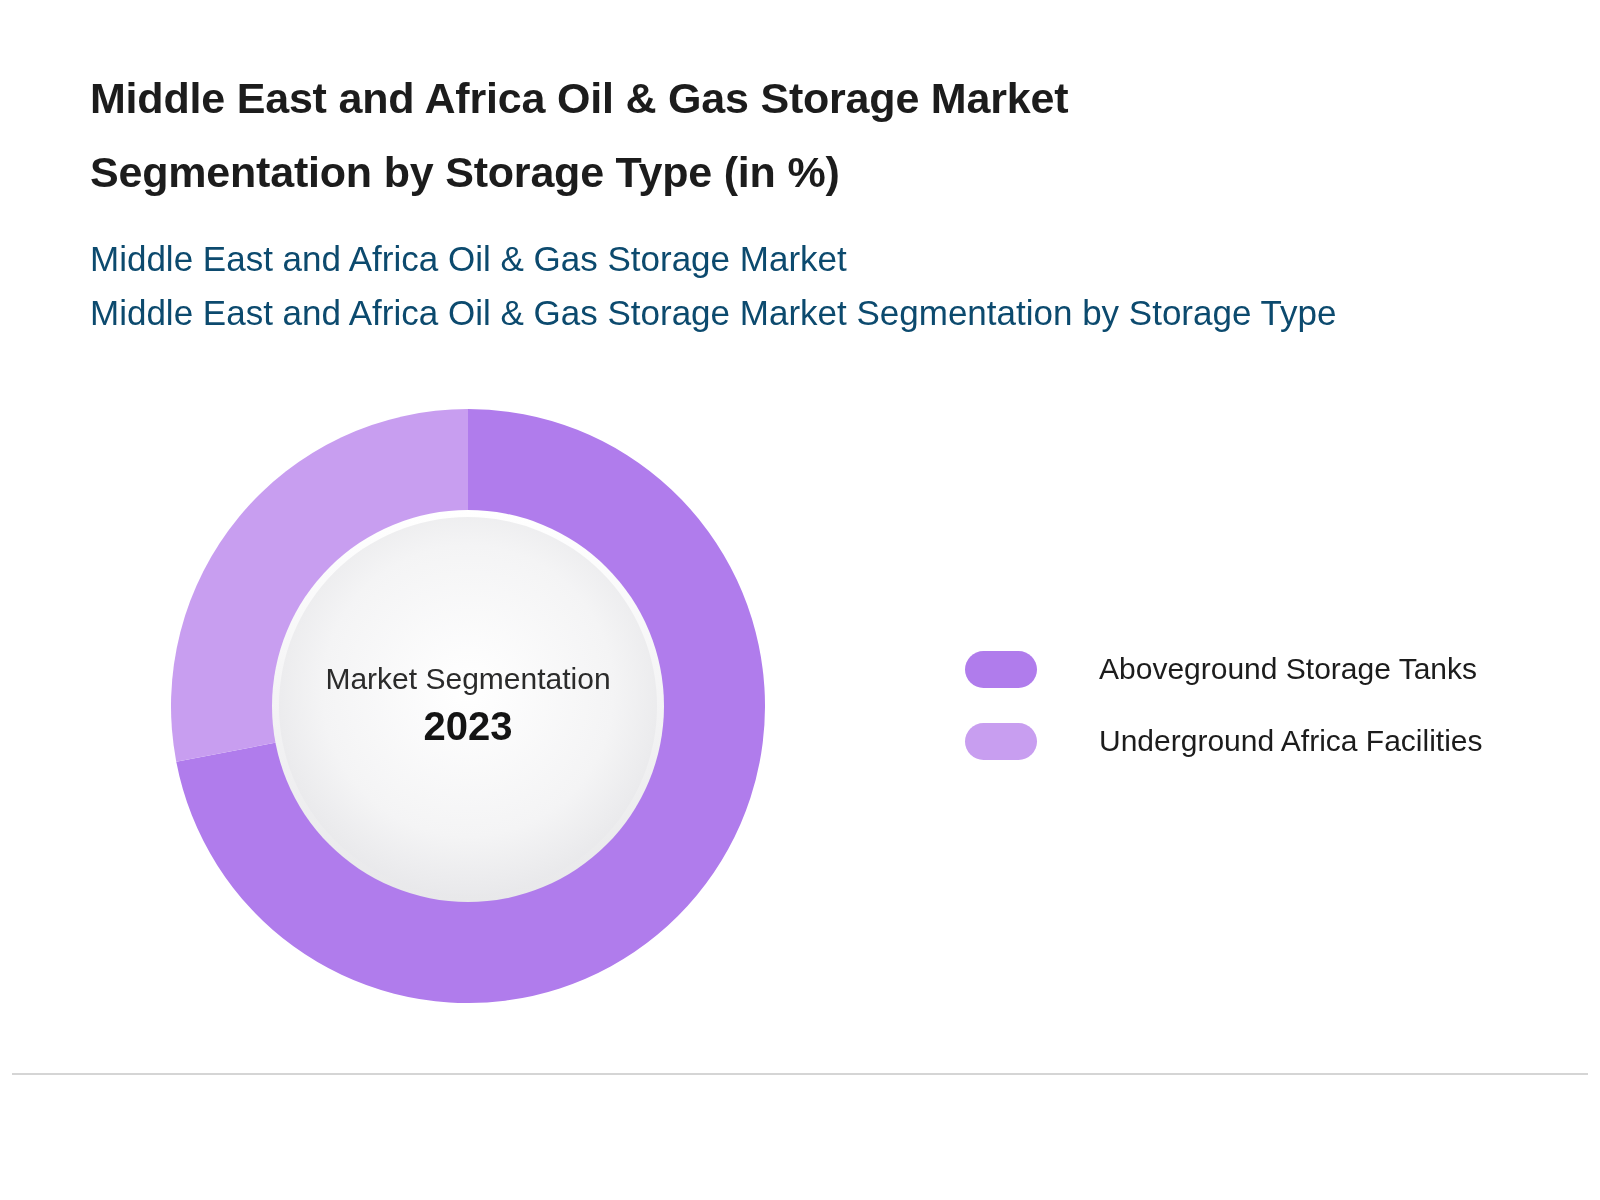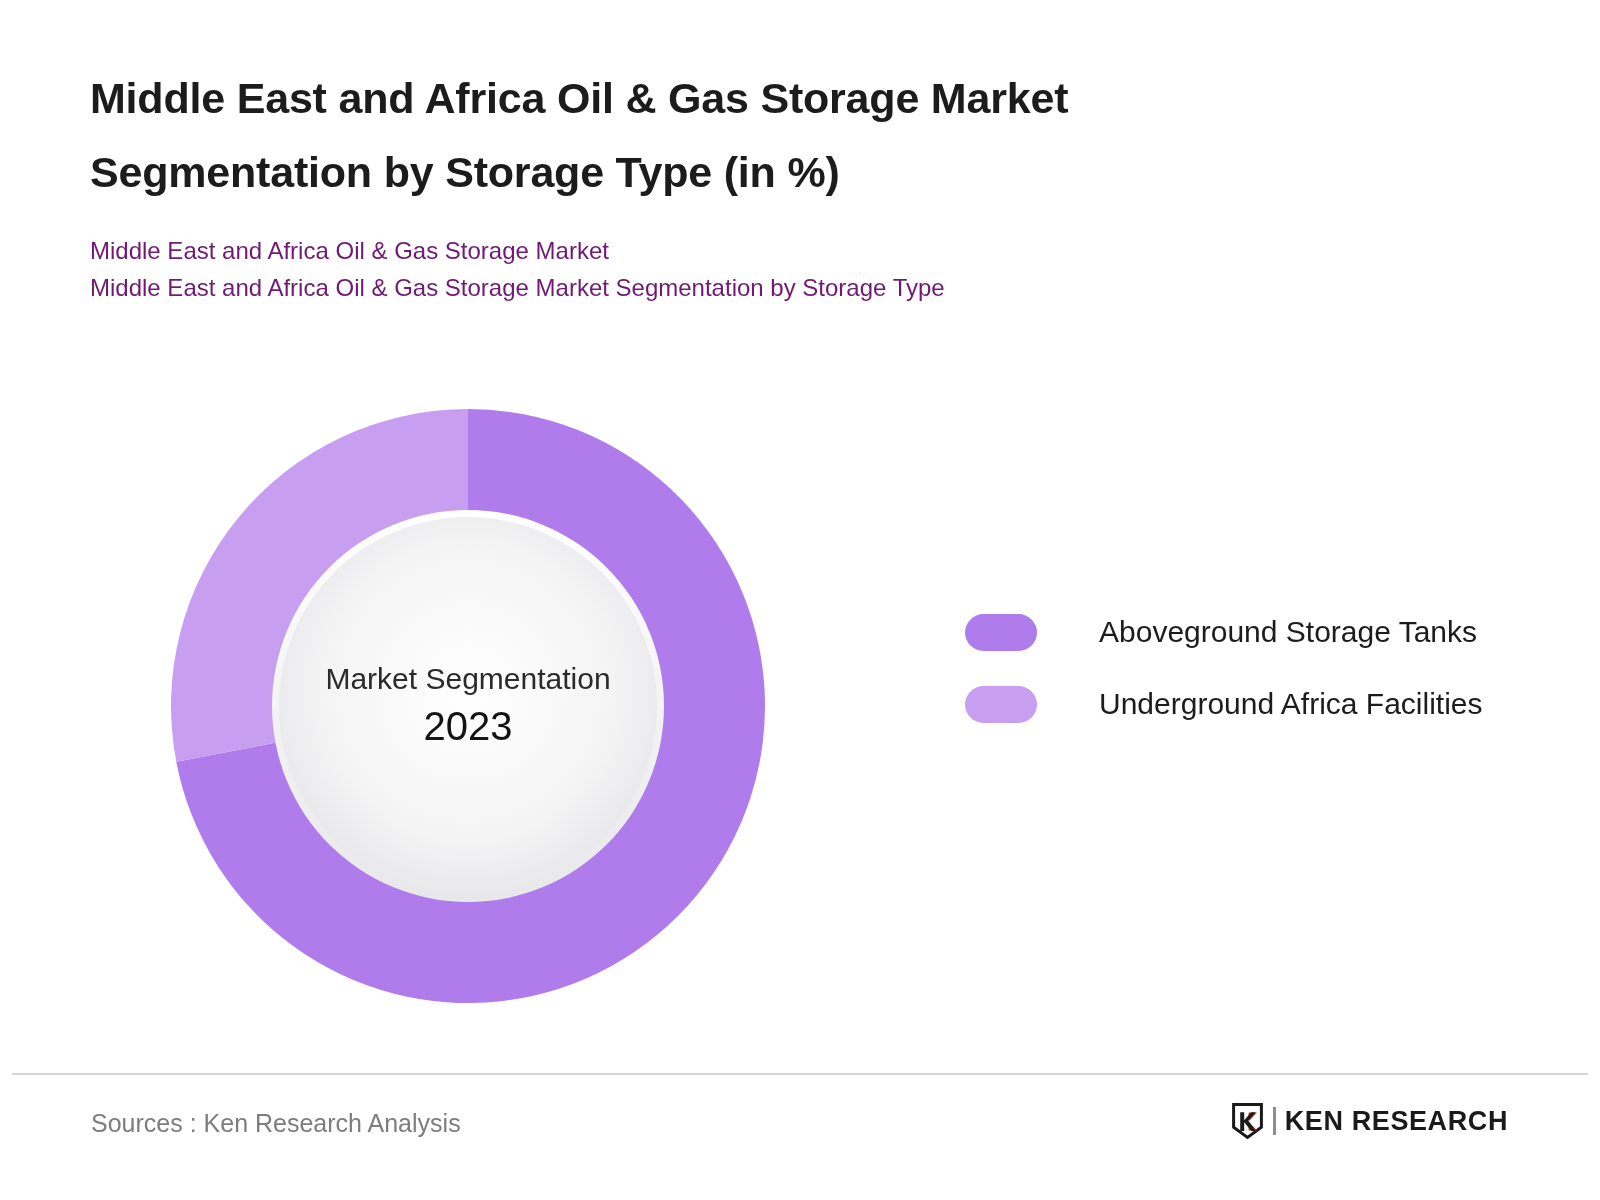--- a/index.html
+++ b/index.html
@@ -34,23 +34,23 @@
     font-size: 43px;
     font-weight: bold;
     line-height: 1.72;
     letter-spacing: -0.2px;
     color: #1c1c1c;
     margin: 0;
     max-width: 1180px;
   }
   .chart-subtitle {
     margin-top: 22px;
-    font-size: 24px;
+    font-size: 35px;
     line-height: 1.55;
-    color: #701a75;
+    color: #0c4a6e;
     font-weight: 400;
   }
   .chart-subtitle div { white-space: nowrap; }
 
   
   .chart-area {
     position: absolute;
     left: 0;
     top: 0;
     width: 1600px;
@@ -76,31 +76,31 @@
     pointer-events: none;
   }
   .center-caption {
     font-size: 30px;
     color: #2b2b2b;
     line-height: 1.2;
     white-space: nowrap;
   }
   .center-year {
     font-size: 40px;
-    font-weight: normal;
+    font-weight: bold;
     color: #141414;
     line-height: 1.25;
     margin-top: 4px;
   }
 
   
   .legend {
     position: absolute;
     left: 965px;
-    top: 596px;
+    top: 633px;
     width: 600px;
   }
   .legend-item {
     display: flex;
     align-items: center;
     height: 72px;
   }
   .legend-swatch {
     width: 72px;
     height: 37px;
@@ -215,26 +215,14 @@
       </div>
       <div class="legend-item">
         <span class="legend-swatch" style="background:#c89ef0"></span>
         <span class="legend-label">Underground Africa Facilities</span>
       </div>
     </div>
 
   </div>
 
   <div class="footer-rule"></div>
-  <div class="footer">
-    <div class="footer-source">Sources : Ken Research Analysis</div>
-    <div class="footer-logo">
-      <svg class="logo-mark" viewBox="0 0 31 36">
-        <path d="M1.6 1.6 H29.4 V24.2 L15.5 34.4 L1.6 24.2 Z" fill="none" stroke="#1a1a1a" stroke-width="3"></path>
-        <path d="M16.6 9.5 L25 9.5 L16.6 18.5 L25 27.5 L16.6 27.5 Z" fill="#c0392b"></path>
-        <path d="M8.2 9.2 H12.2 V17.2 L19.2 9.2 H23.6 L16.2 17.8 L23.9 27.9 H19.4 L12.2 19.2 V27.9 H8.2 Z" fill="#1a1a1a"></path>
-      </svg>
-      <span class="logo-divider"></span>
-      <span class="logo-text">KEN RESEARCH</span>
-    </div>
-  </div>
 
 </div>
 
 </body></html>

